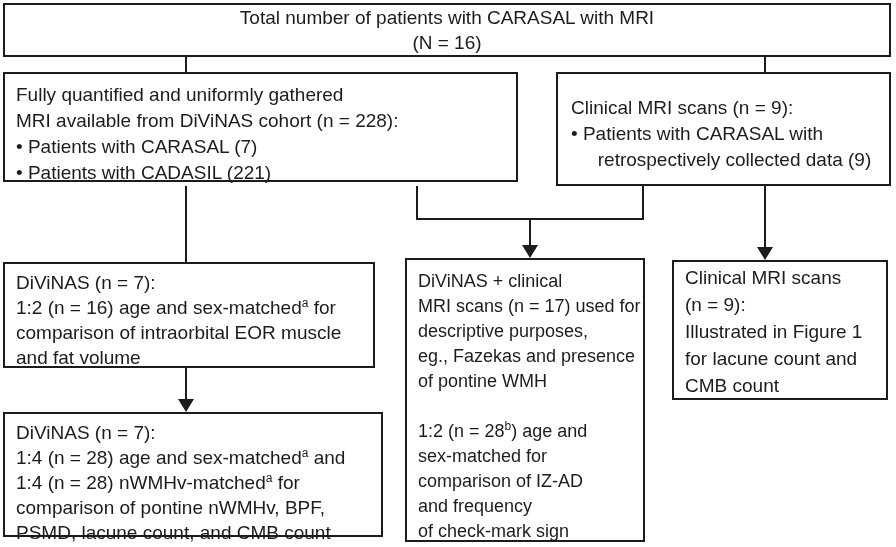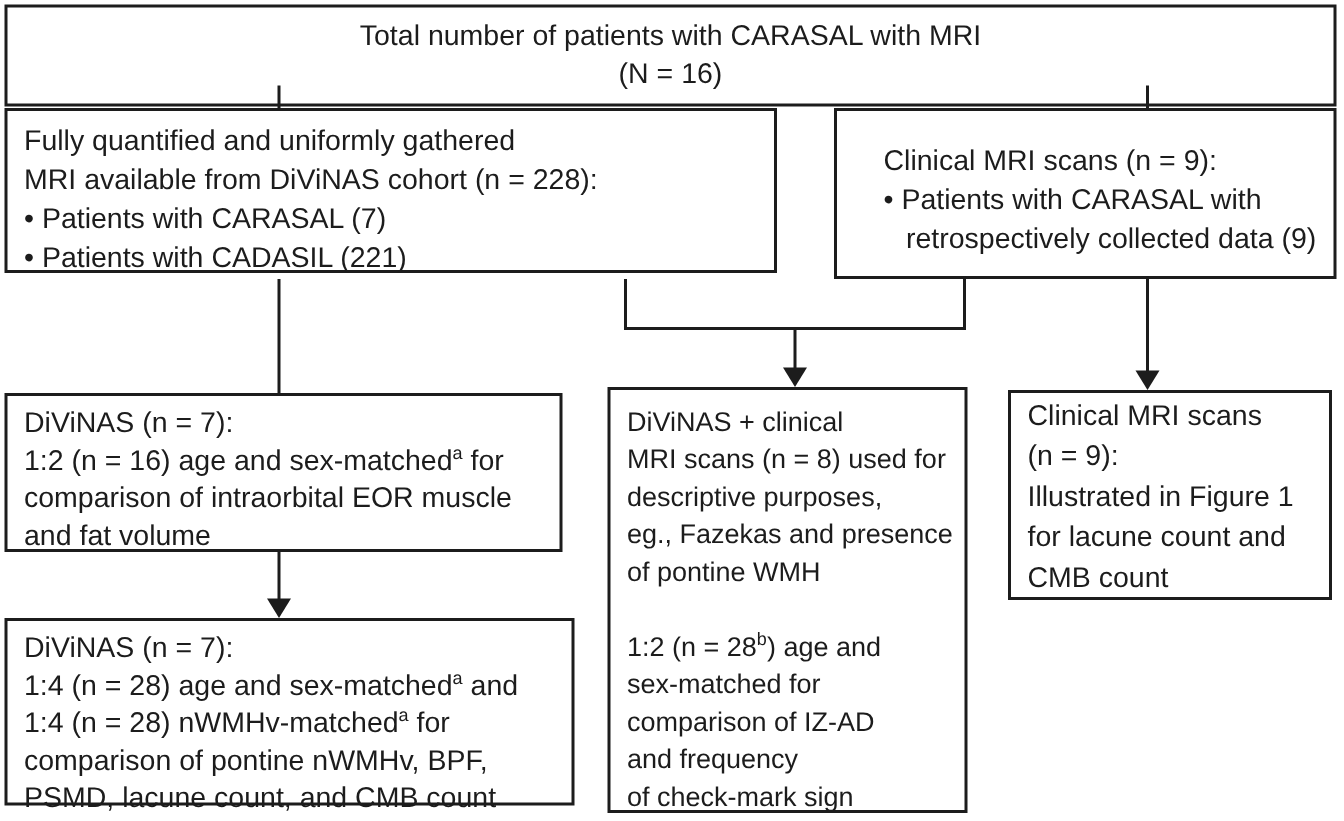--- a/index.html
+++ b/index.html
@@ -37,27 +37,27 @@
     width: 0; height: 0;
     border-left: 8px solid transparent;
     border-right: 8px solid transparent;
     border-top: 13px solid #1c1c1c;
   }
   sup {
     font-size: 12px;
     line-height: 0;
     vertical-align: super;
   }
-  .hang { padding-left: 15px; }
+  .hang { padding-left: 15px; text-align: center; }
   .gap { height: 25px; }
 
   
-  #box-total    { left: 3px;   top: 3px;   width: 888px; height: 68px; }
+  #box-total    { left: 3px;   top: 3px;   width: 888px; height: 54px; }
   #box-divinas  { left: 3px;   top: 72px;  width: 515px; height: 110px; padding: 8px 6px 0 11px; }
-  #box-clinical { left: 556px; top: 72px;  width: 335px; height: 114px; padding: 21px 6px 0 31px; }
+  #box-clinical { left: 556px; top: 72px;  width: 335px; height: 114px; padding: 21px 6px 0 13px; }
   #box-eor      { left: 3px;   top: 262px; width: 372px; height: 106px; padding: 6px 4px 0 11px; line-height: 25px; }
   #box-desc     { left: 405px; top: 258px; width: 240px; height: 284px; padding: 9px 4px 0 11px; font-size: 18px; line-height: 25px; }
   #box-nwmhv    { left: 3px;   top: 412px; width: 380px; height: 125px; padding: 6px 4px 0 11px; line-height: 25px; }
   #box-fig1     { left: 672px; top: 260px; width: 216px; height: 140px; padding: 2px 4px 0 11px; line-height: 27px; }
 </style>
 </head>
 <body>
 
 <div class="canvas">
 
@@ -81,21 +81,21 @@
 
   <div class="box" id="box-eor">
     <div class="line">DiViNAS (n = 7):</div>
     <div class="line"><span>1:2 (n = 16) age and sex-matched</span><sup>a</sup><span> for</span></div>
     <div class="line">comparison of intraorbital EOR muscle</div>
     <div class="line">and fat volume</div>
   </div>
 
   <div class="box" id="box-desc">
     <div class="line">DiViNAS + clinical</div>
-    <div class="line">MRI scans (n = 8) used for</div>
+    <div class="line">MRI scans (n = 17) used for</div>
     <div class="line">descriptive purposes,</div>
     <div class="line">eg., Fazekas and presence</div>
     <div class="line">of pontine WMH</div>
     <div class="gap"></div>
     <div class="line"><span>1:2 (n = 28</span><sup>b</sup><span>) age and</span></div>
     <div class="line">sex-matched for</div>
     <div class="line">comparison of IZ-AD</div>
     <div class="line">and frequency</div>
     <div class="line">of check-mark sign</div>
   </div>

